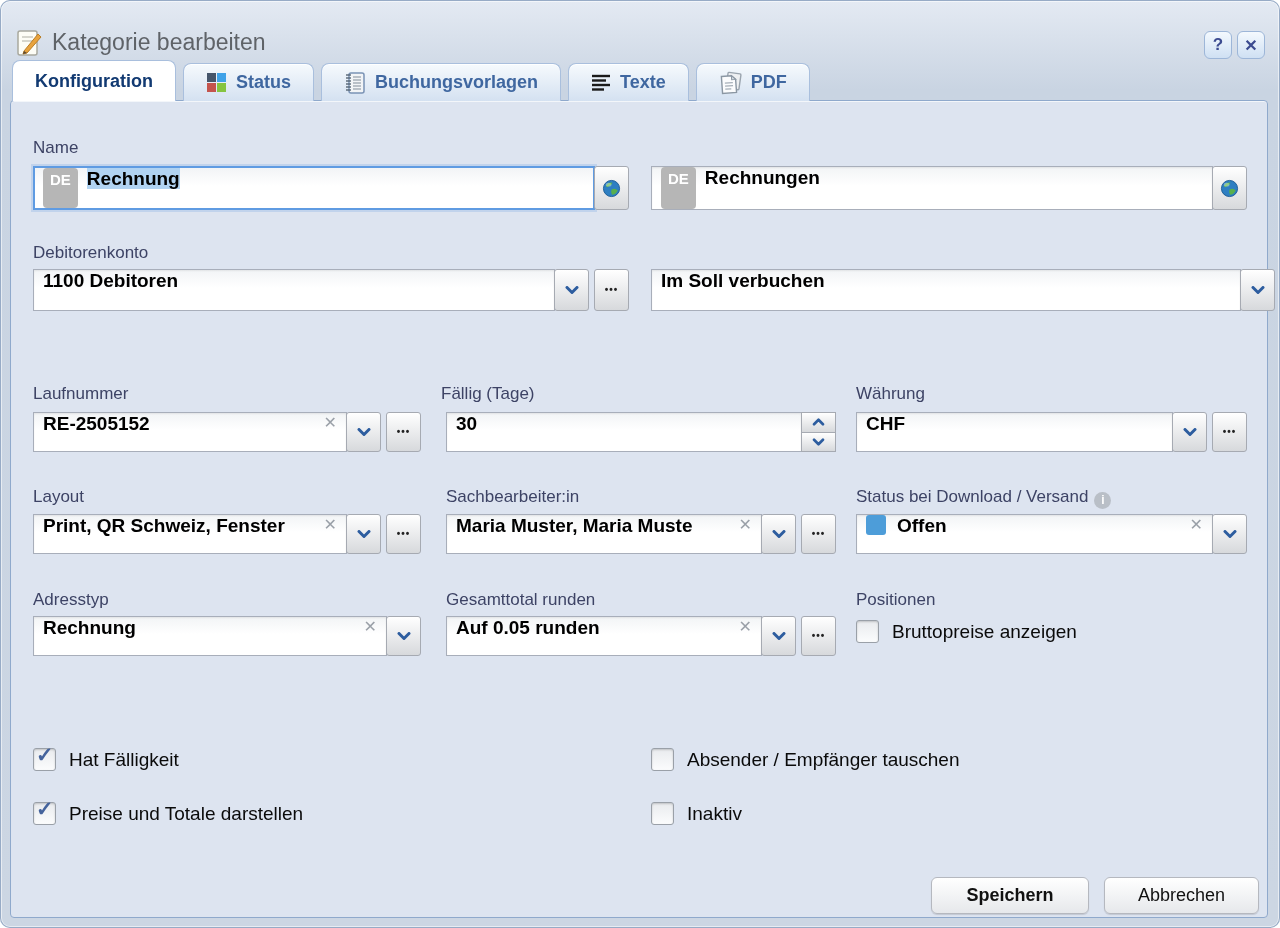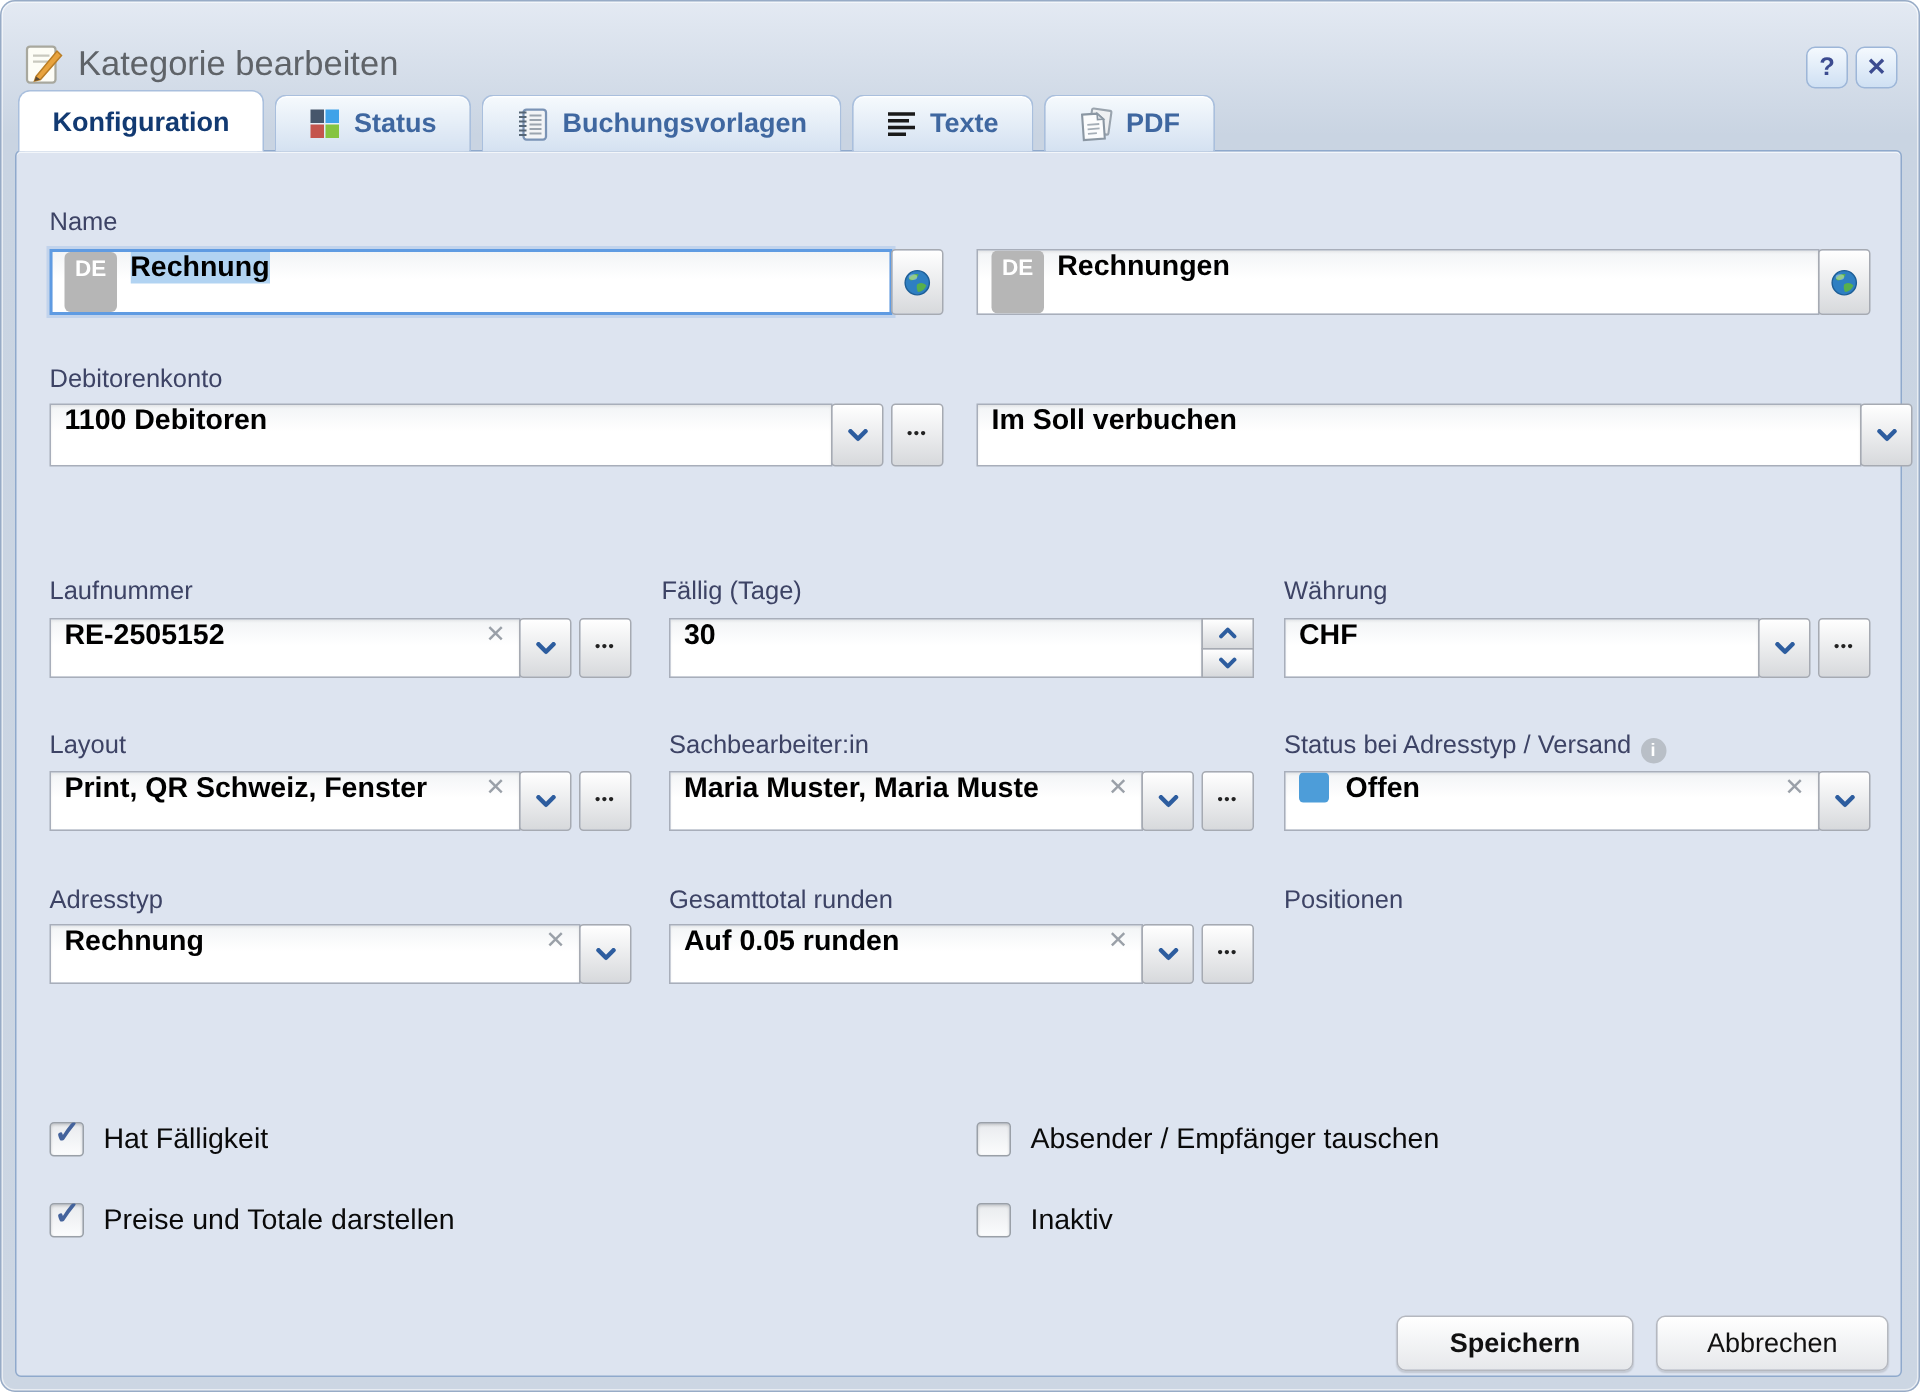--- a/index.html
+++ b/index.html
@@ -249,21 +249,21 @@
             <path d="M2 1.5 L7 6.5 L12 1.5" fill="none" stroke="#2d5d9f" stroke-width="3" stroke-linecap="round" stroke-linejoin="round"></path>
           </svg>
       </button>
       <button class="sq-btn gap">
         <span class="dots">•••</span>
       </button>
     </div>
 
     <span class="label" style="left:22px;top:386px">Layout</span>
     <span class="label" style="left:435px;top:386px">Sachbearbeiter:in</span>
-    <span class="label" style="left:845px;top:386px"><span>Status bei Adresstyp / Versand</span><i class="info-icon">i</i></span>
+    <span class="label" style="left:845px;top:386px"><span>Status bei Download / Versand</span><i class="info-icon">i</i></span>
 
     <div class="field" style="left:22px;top:413px;width:388px;height:40px">
       <div class="input">
         <span class="val">Print, QR Schweiz, Fenster</span>
         <span class="clear-x">✕</span>
       </div>
       <button class="sq-btn attached">
         <svg width="14" height="9" viewBox="0 0 14 9">
             <path d="M2 1.5 L7 6.5 L12 1.5" fill="none" stroke="#2d5d9f" stroke-width="3" stroke-linecap="round" stroke-linejoin="round"></path>
           </svg>
@@ -325,20 +325,26 @@
       <button class="sq-btn attached">
         <svg width="14" height="9" viewBox="0 0 14 9">
             <path d="M2 1.5 L7 6.5 L12 1.5" fill="none" stroke="#2d5d9f" stroke-width="3" stroke-linecap="round" stroke-linejoin="round"></path>
           </svg>
       </button>
       <button class="sq-btn gap">
         <span class="dots">•••</span>
       </button>
     </div>
 
+    <div class="cb-row" style="left:845px;top:519px">
+      <span class="cb">
+          <span class="mark"></span>
+        </span>
+      <span>Bruttopreise anzeigen</span>
+    </div>
 
     <div class="cb-row" style="left:22px;top:647px">
       <span class="cb">
           <span class="mark">✓</span>
         </span>
       <span>Hat Fälligkeit</span>
     </div>
     <div class="cb-row" style="left:22px;top:701px">
       <span class="cb">
           <span class="mark">✓</span>

